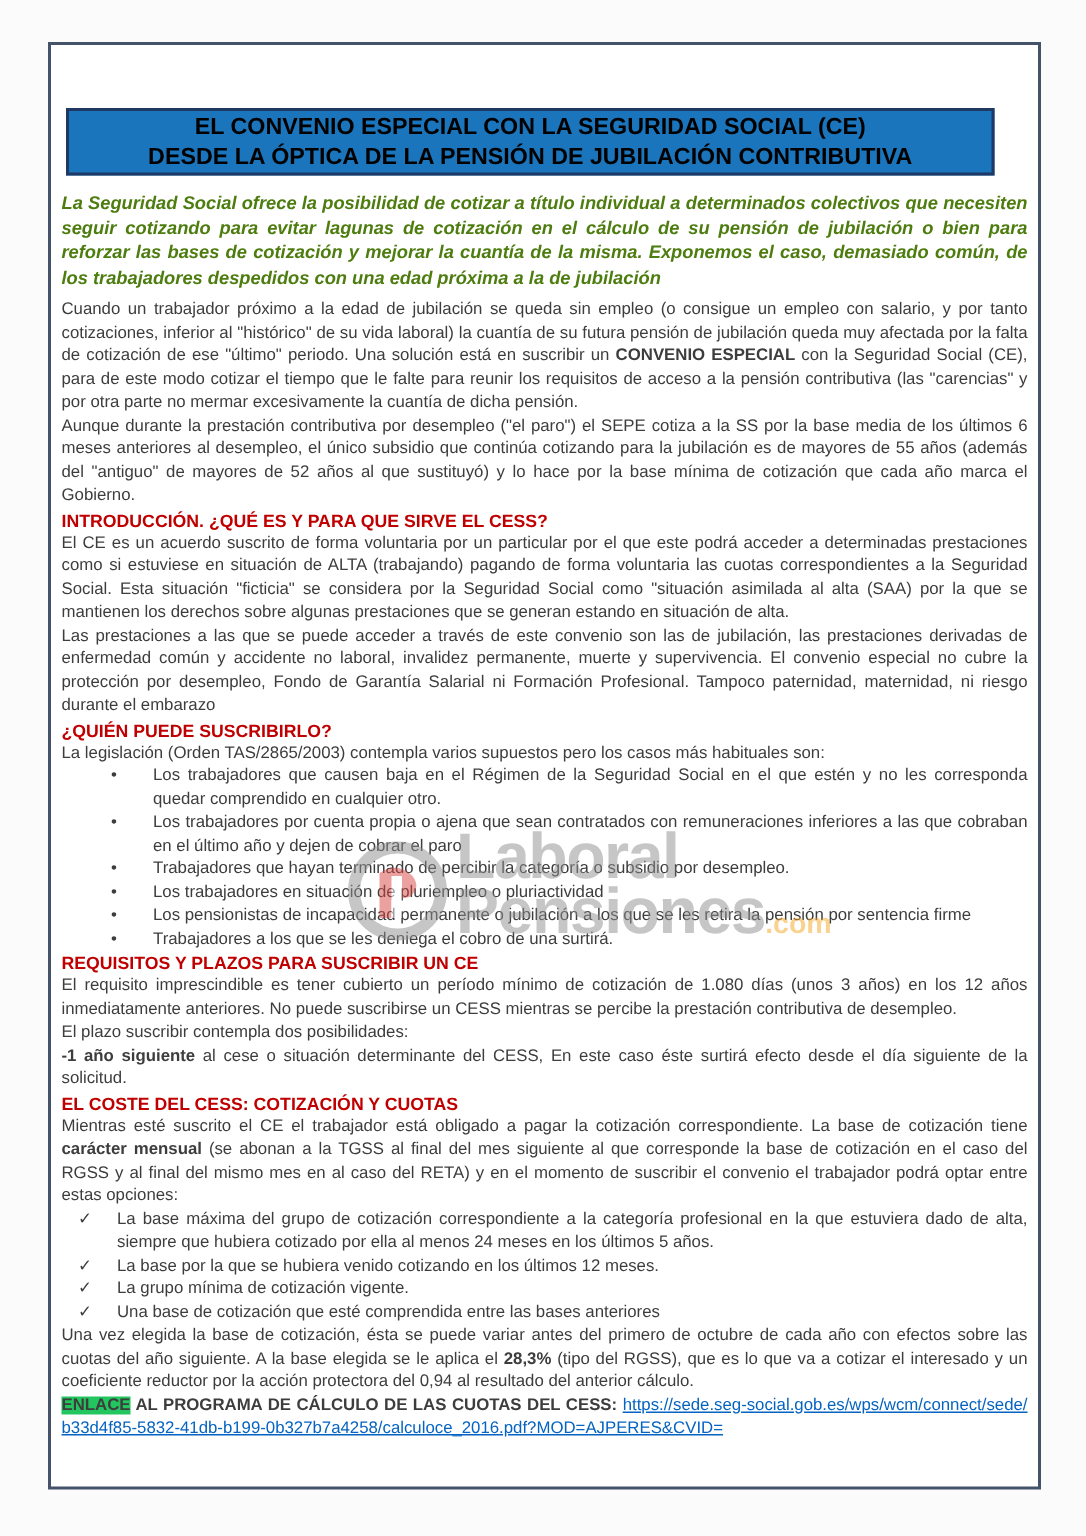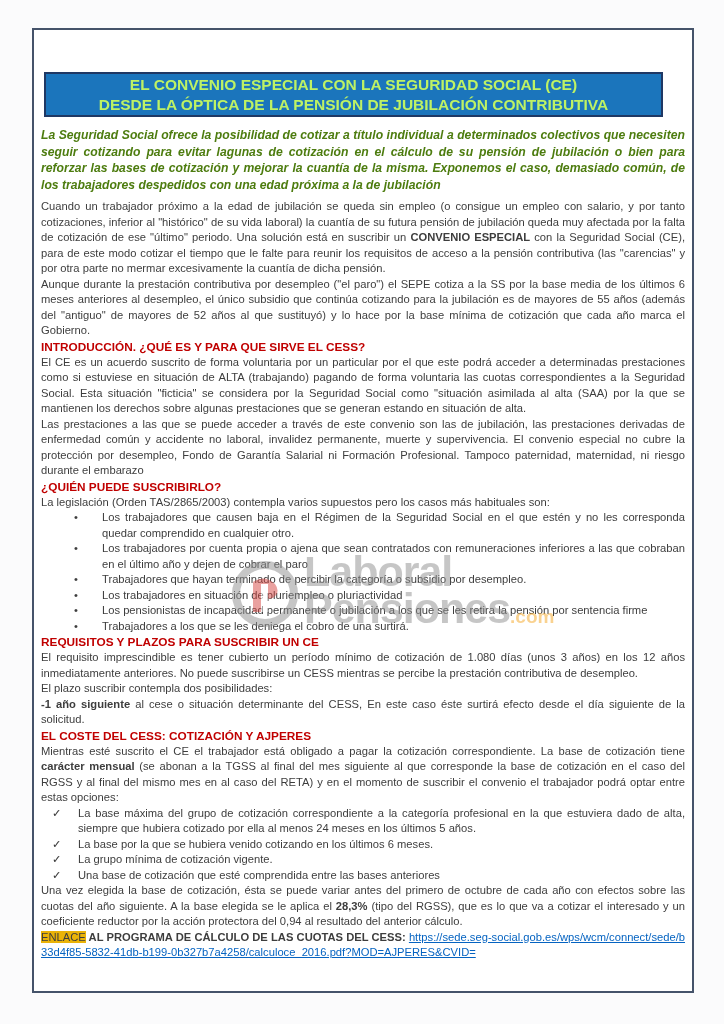--- a/index.html
+++ b/index.html
@@ -18,21 +18,21 @@
   }
   .content{
     position:relative;
     padding:0 7px;
     height:100%;
   }
   .title-band{
     margin:42px 22px 10px 3px;
     background:#1b75bc;
     border:2px solid #1f3864;
-    color:#bef264;
+    color:#000000;
     font-weight:bold;
     font-size:15.5px;
     line-height:19.5px;
     text-align:center;
     padding:1px 4px;
   }
   .intro{
     margin:0 0 6px 0;
     color:#4d7c0f;
     font-weight:bold;
@@ -50,22 +50,22 @@
   }
   .bold{font-weight:bold;}
   .red-h{
     margin:0;
     color:#c00000;
     font-weight:bold;
     font-size:11.8px;
     line-height:16px;
   }
   .highlight{
-    background:#eab308;
-    font-weight:normal;
+    background:#22c55e;
+    font-weight:bold;
   }
   .doc-link{
     color:#0563c1;
     text-decoration:underline;
     word-break:break-all;
   }
   .bullet-list,.check-list{margin:0;}
   .li-row{
     display:flex;
     color:#3d3d3d;
@@ -148,30 +148,30 @@
           </div>
           <div class="li-row">
             <span class="glyph">•</span>
             <span class="li-text">Trabajadores a los que se les deniega el cobro de una surtirá.</span>
           </div>
         </div>
         <div class="red-h">REQUISITOS Y PLAZOS PARA SUSCRIBIR UN CE</div>
         <div class="body-p"><span>El requisito imprescindible es tener cubierto un período mínimo de cotización de 1.080 días (unos 3 años) en los 12 años inmediatamente anteriores. No puede suscribirse un CESS mientras se percibe la prestación contributiva de desempleo.</span></div>
         <div class="body-p"><span>El plazo suscribir contempla dos posibilidades:</span></div>
         <div class="body-p"><span class="bold">-1 año siguiente</span><span> al cese o situación determinante del CESS, En este caso éste surtirá efecto desde el día siguiente de la solicitud.</span></div>
-        <div class="red-h">EL COSTE DEL CESS: COTIZACIÓN Y AJPERES</div>
+        <div class="red-h">EL COSTE DEL CESS: COTIZACIÓN Y CUOTAS</div>
         <div class="body-p"><span>Mientras esté suscrito el CE el trabajador está obligado a pagar la cotización correspondiente. La base de cotización tiene </span><span class="bold">carácter mensual</span><span> (se abonan a la TGSS al final del mes siguiente al que corresponde la base de cotización en el caso del RGSS y al final del mismo mes en al caso del RETA) y en el momento de suscribir el convenio el trabajador podrá optar entre estas opciones:</span></div>
         <div class="check-list">
           <div class="li-row">
             <span class="glyph">✓</span>
             <span class="li-text">La base máxima del grupo de cotización correspondiente a la categoría profesional en la que estuviera dado de alta, siempre que hubiera cotizado por ella al menos 24 meses en los últimos 5 años.</span>
           </div>
           <div class="li-row">
             <span class="glyph">✓</span>
-            <span class="li-text">La base por la que se hubiera venido cotizando en los últimos 6 meses.</span>
+            <span class="li-text">La base por la que se hubiera venido cotizando en los últimos 12 meses.</span>
           </div>
           <div class="li-row">
             <span class="glyph">✓</span>
             <span class="li-text">La grupo mínima de cotización vigente.</span>
           </div>
           <div class="li-row">
             <span class="glyph">✓</span>
             <span class="li-text">Una base de cotización que esté comprendida entre las bases anteriores</span>
           </div>
         </div>

